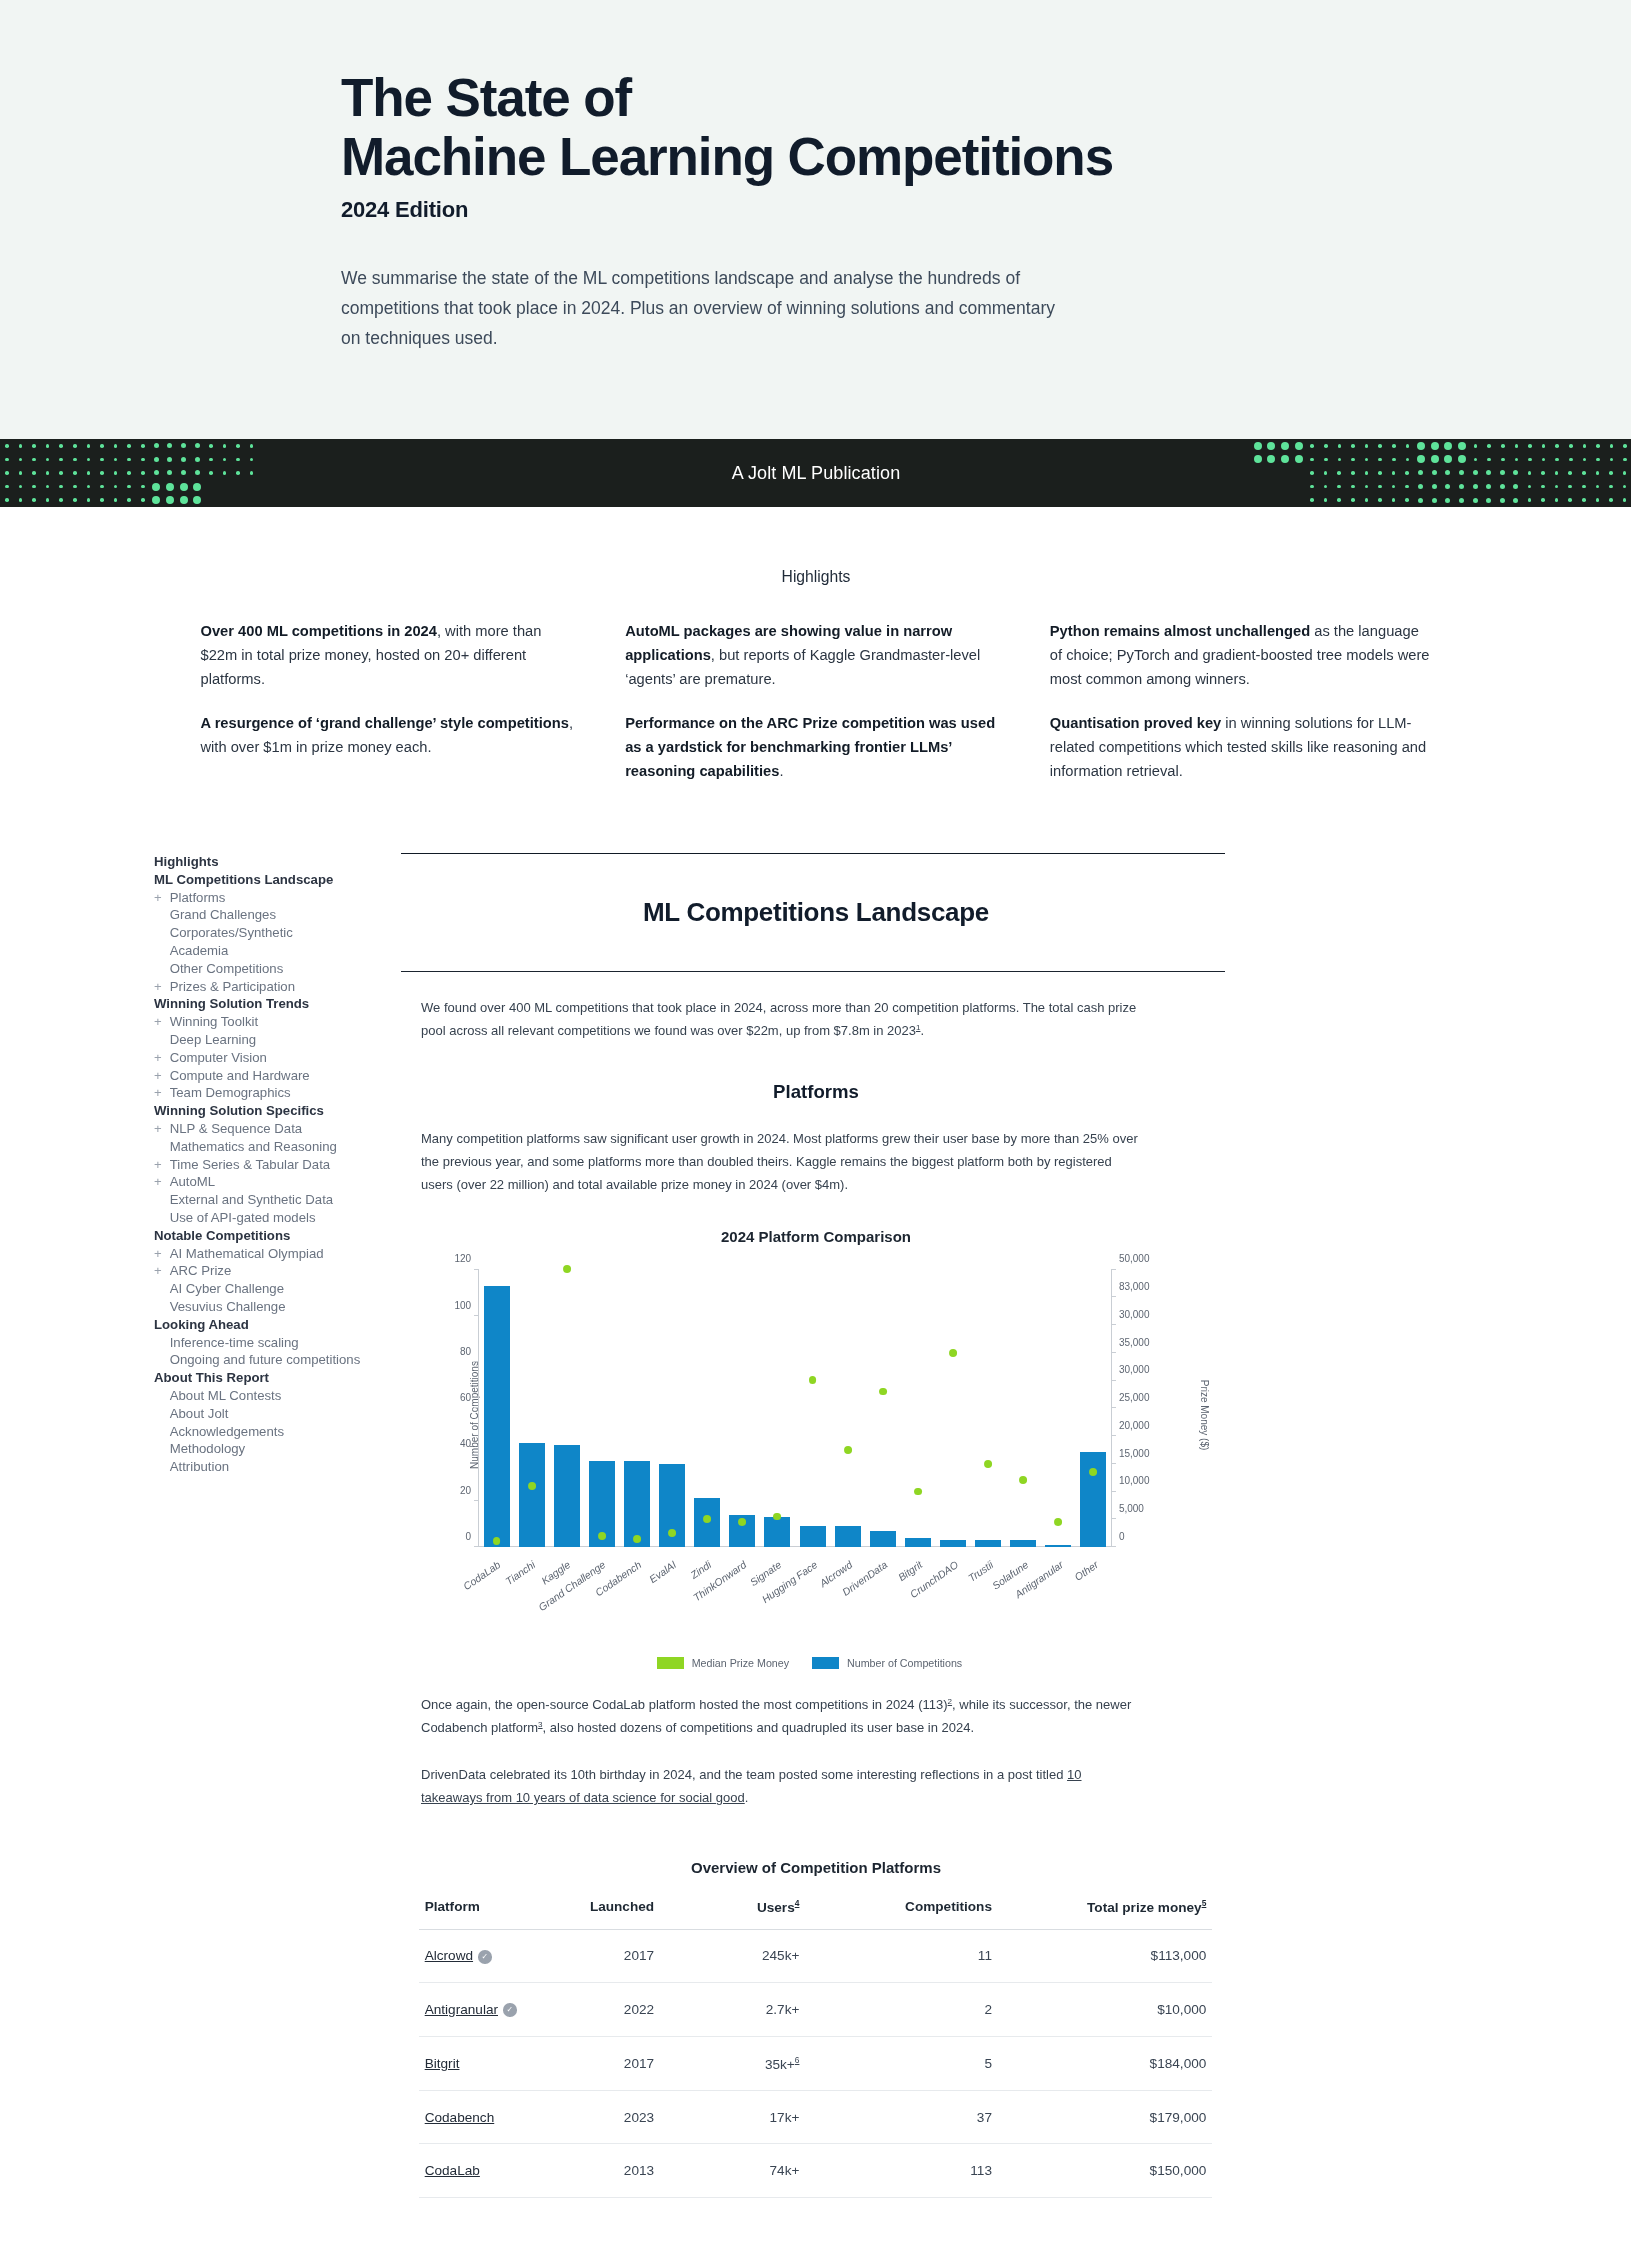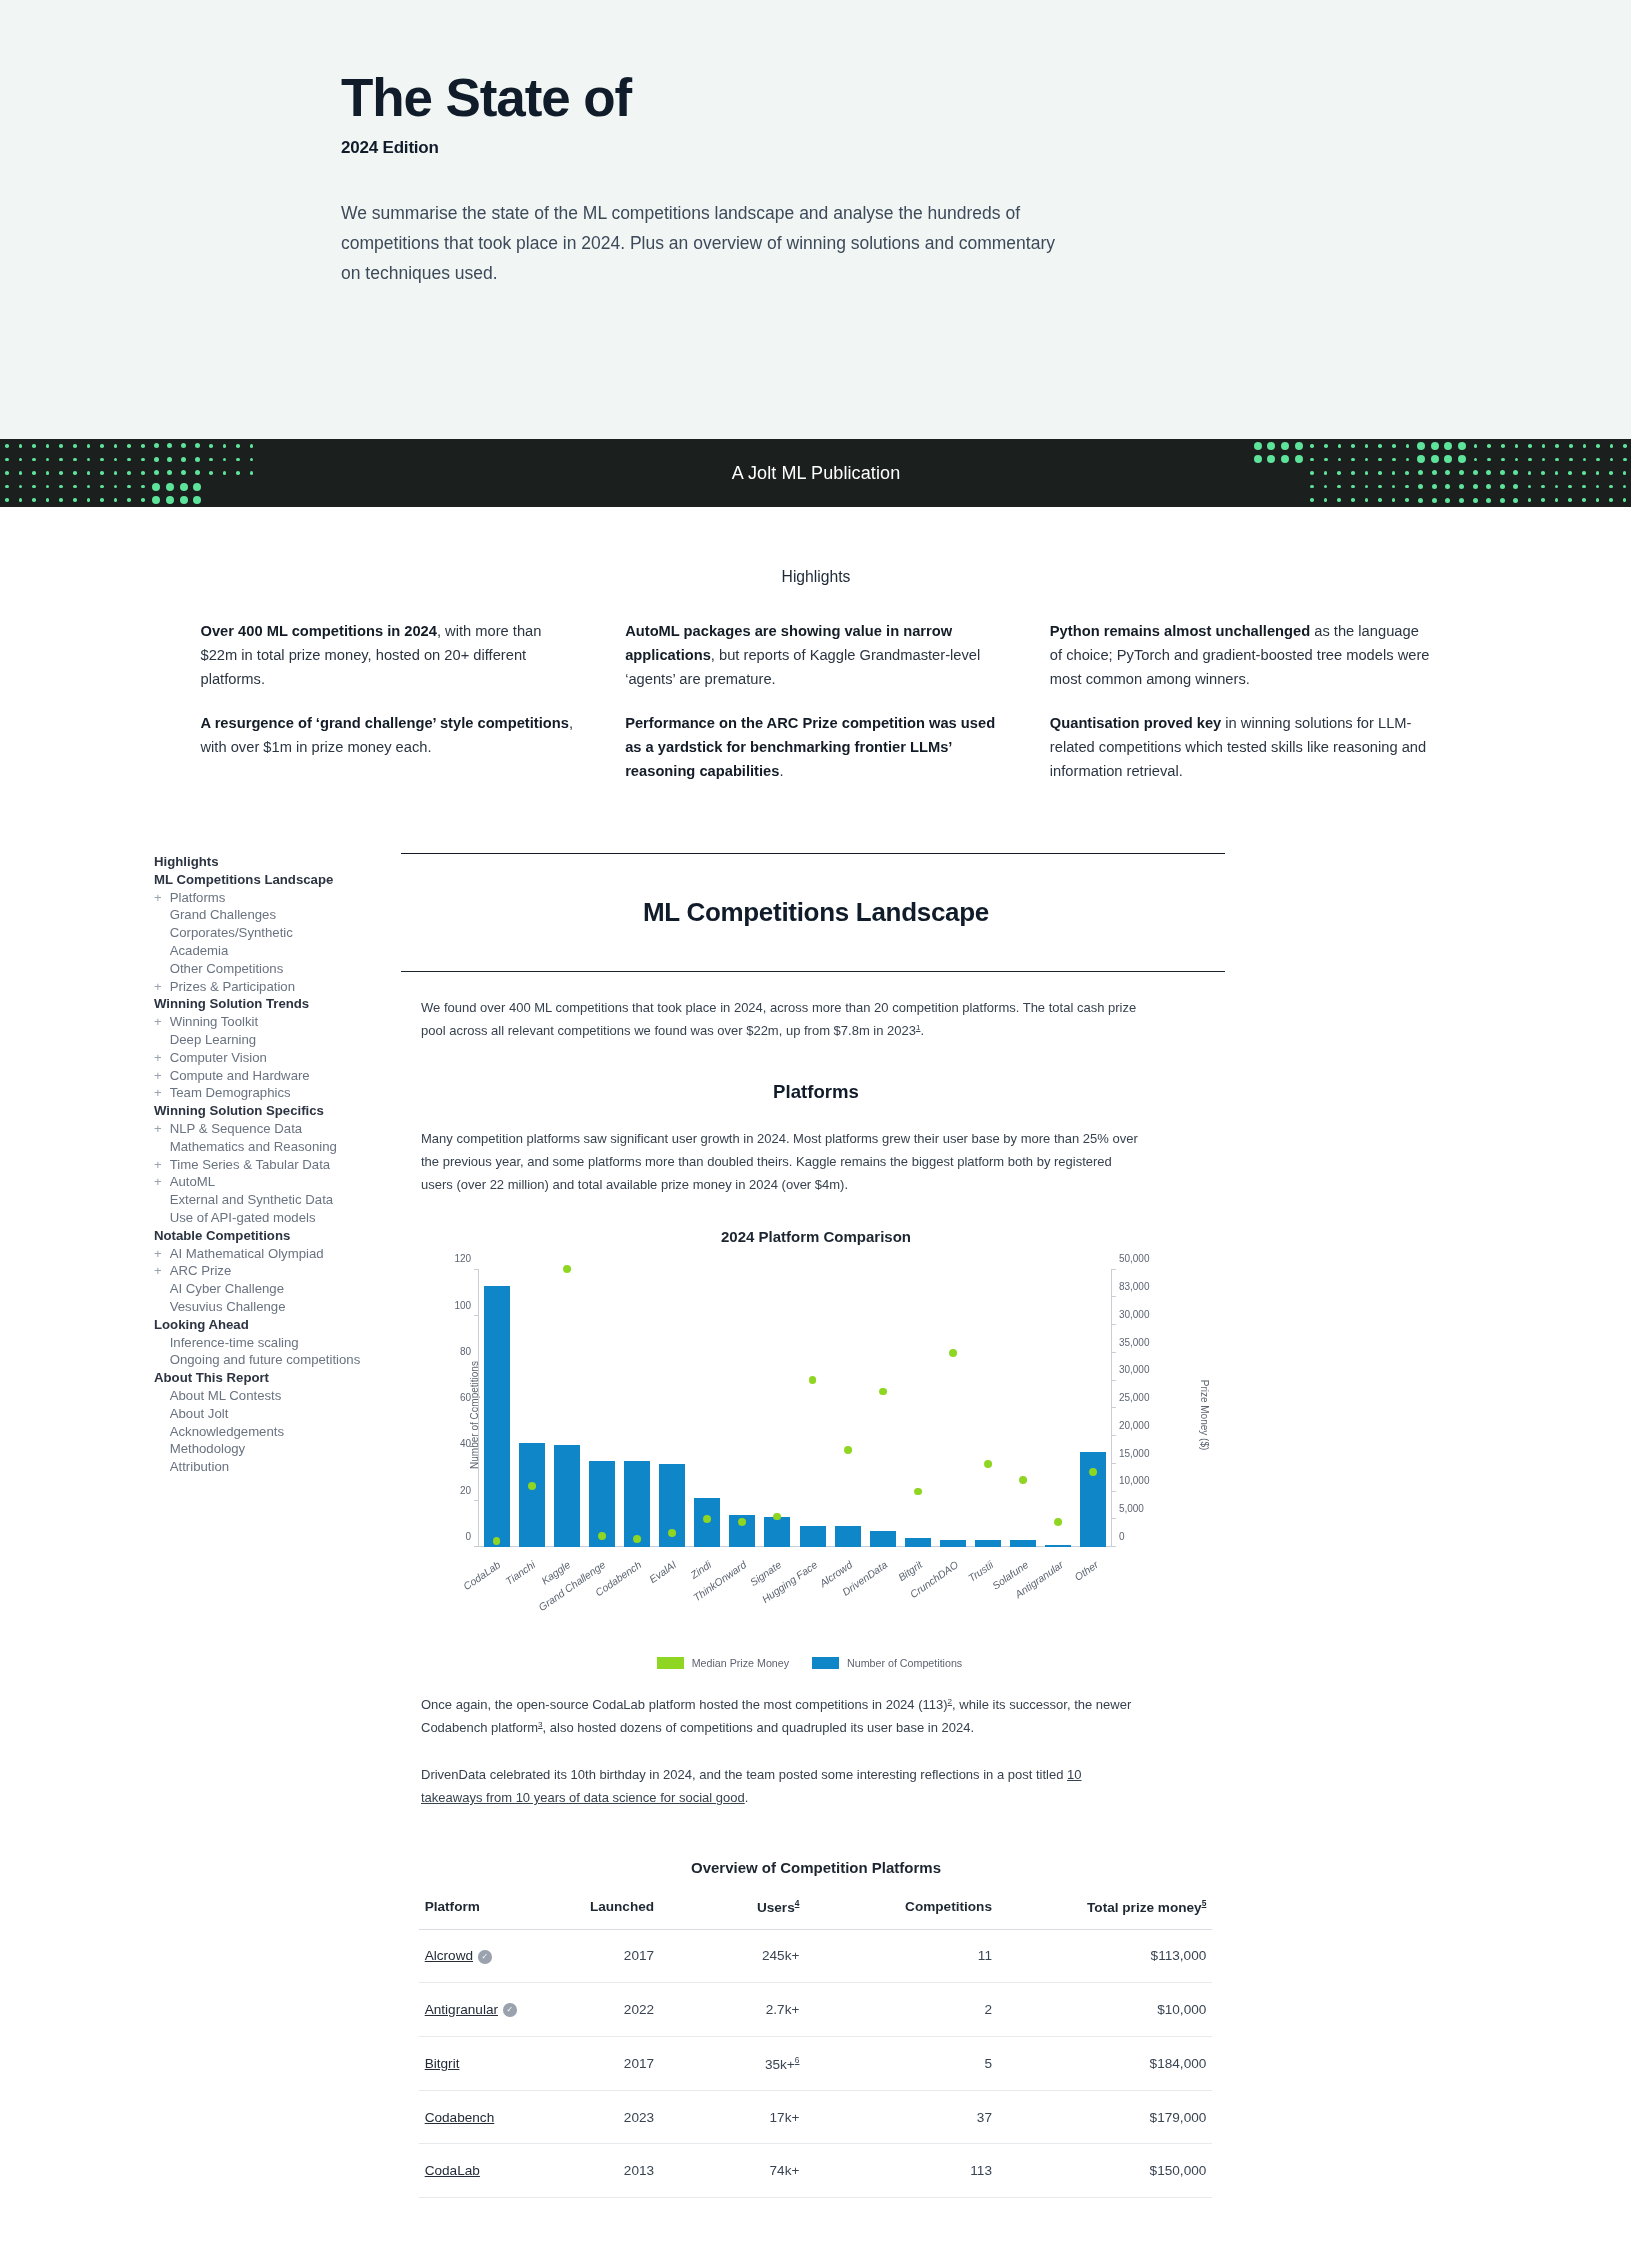--- a/index.html
+++ b/index.html
@@ -21,21 +21,21 @@
   }
   .hero-inner { margin-left: 341px; width: 959px; }
   .hero-title {
     font-size: 53px;
     line-height: 1.11;
     font-weight: 700;
     letter-spacing: -1.1px;
     color: #111c2b;
   }
   .hero-sub {
-    font-size: 17px;
+    font-size: 22px;
     font-weight: 700;
     color: #111c2b;
     margin-top: 10px;
     letter-spacing: -0.2px;
   }
   .hero-desc {
     margin-top: 40px;
     font-size: 17.5px;
     line-height: 1.72;
     color: #3d4a5a;
@@ -253,20 +253,21 @@
 </style>
 </head>
 <body>
 
 <div class="page">
 
   <header class="hero">
     <div class="hero-inner">
       <h1 class="hero-title">
         <span>The State of</span><br>
+        <span>Machine Learning Competitions</span>
       </h1>
       <div class="hero-sub">2024 Edition</div>
       <p class="hero-desc">We summarise the state of the ML competitions landscape and analyse the hundreds of competitions that took place in 2024. Plus an overview of winning solutions and commentary on techniques used.</p>
     </div>
   </header>
 
   <div class="banner">
     <div class="dots left" id="dots-left">
         <div class="dotrow">
           <span class="dot" style="width: 3.6px; height: 3.6px; margin: 0px 5px;"></span>

